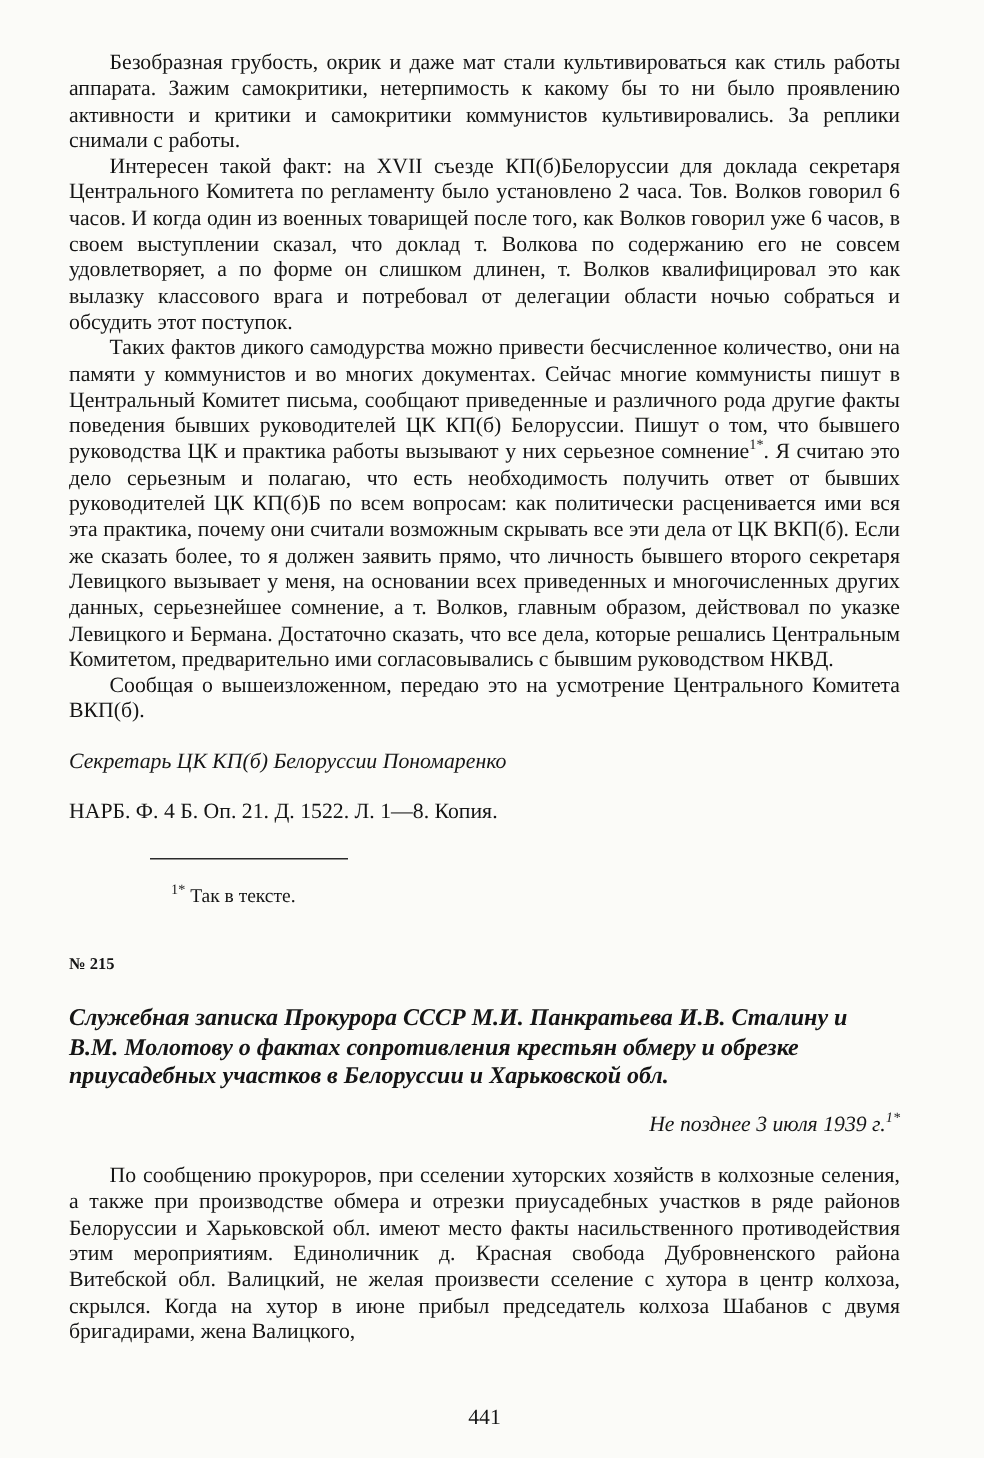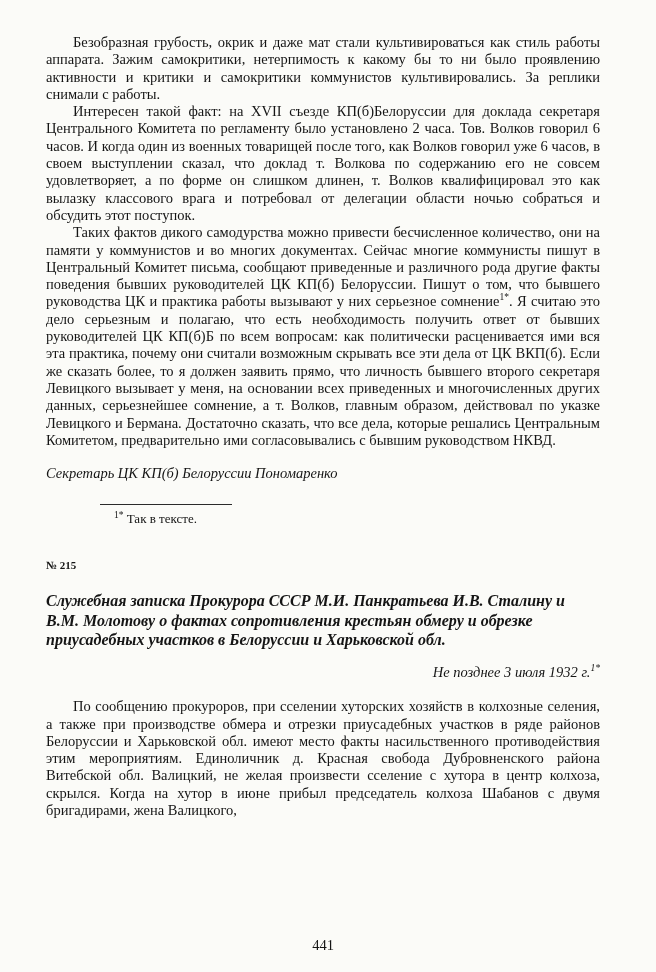--- a/index.html
+++ b/index.html
@@ -38,21 +38,21 @@
   }
   .footnote {
     margin-top: 22px;
     margin-left: 54px;
   }
   .footnote-rule {
     width: 132px;
     border-top: 1px solid #2b2b2b;
   }
   .footnote-text {
-    margin-top: 6px;
+    margin-top: 16px;
     padding-left: 14px;
     font-size: 13px;
     line-height: 16px;
   }
   .doc-number {
     margin-top: 28px;
     font-size: 11px;
     font-weight: bold;
     line-height: 20px;
   }
@@ -91,32 +91,34 @@
 <body>
 
 <div class="page">
 
   <p class="para">Безобразная грубость, окрик и даже мат стали культивироваться как стиль работы аппарата. Зажим самокритики, нетерпимость к какому бы то ни было проявлению активности и критики и самокритики коммунистов культивировались. За реплики снимали с работы.</p>
 
   <p class="para">Интересен такой факт: на XVII съезде КП(б)Белоруссии для доклада секретаря Центрального Комитета по регламенту было установлено 2 часа. Тов. Волков говорил 6 часов. И когда один из военных товарищей после того, как Волков говорил уже 6 часов, в своем выступлении сказал, что доклад т. Волкова по содержанию его не совсем удовлетворяет, а по форме он слишком длинен, т. Волков квалифицировал это как вылазку классового врага и потребовал от делегации области ночью собраться и обсудить этот поступок.</p>
 
   <p class="para"><span>Таких фактов дикого самодурства можно привести бесчисленное количество, они на памяти у коммунистов и во многих документах. Сейчас многие коммунисты пишут в Центральный Комитет письма, сообщают приведенные и различного рода другие факты поведения бывших руководителей ЦК КП(б) Белоруссии. Пишут о том, что бывшего руководства ЦК и практика работы вызывают у них серьезное сомнение</span><sup>1*</sup><span>. Я считаю это дело серьезным и полагаю, что есть необходимость получить ответ от бывших руководителей ЦК КП(б)Б по всем вопросам: как политически расценивается ими вся эта практика, почему они считали возможным скрывать все эти дела от ЦК ВКП(б). Если же сказать более, то я должен заявить прямо, что личность бывшего второго секретаря Левицкого вызывает у меня, на основании всех приведенных и многочисленных других данных, серьезнейшее сомнение, а т. Волков, главным образом, действовал по указке Левицкого и Бермана. Достаточно сказать, что все дела, которые решались Центральным Комитетом, предварительно ими согласовывались с бывшим руководством НКВД.</span></p>
 
+  <p class="para">Сообщая о вышеизложенном, передаю это на усмотрение Центрального Комитета ВКП(б).</p>
 
   <p class="signature">Секретарь ЦК КП(б) Белоруссии Пономаренко</p>
 
+  <p class="archive">НАРБ. Ф. 4 Б. Оп. 21. Д. 1522. Л. 1—8. Копия.</p>
 
   <div class="footnote">
     <div class="footnote-rule"></div>
     <p class="footnote-text"><sup>1*</sup><span> Так в тексте.</span></p>
   </div>
 
   <h2 class="doc-number">№ 215</h2>
 
   <h3 class="doc-title">Служебная записка Прокурора СССР М.И. Панкратьева И.В. Сталину и В.М. Молотову о фактах сопротивления крестьян обмеру и обрезке приусадебных участков в Белоруссии и Харьковской обл.</h3>
 
-  <p class="doc-date"><span>Не позднее 3 июля 1932 г.</span><sup>1*</sup></p>
+  <p class="doc-date"><span>Не позднее 3 июля 1939 г.</span><sup>1*</sup></p>
 
   <p class="para body-para">По сообщению прокуроров, при сселении хуторских хозяйств в колхозные селения, а также при производстве обмера и отрезки приусадебных участков в ряде районов Белоруссии и Харьковской обл. имеют место факты насильственного противодействия этим мероприятиям. Единоличник д. Красная свобода Дубровненского района Витебской обл. Валицкий, не желая произвести сселение с хутора в центр колхоза, скрылся. Когда на хутор в июне прибыл председатель колхоза Шабанов с двумя бригадирами, жена Валицкого,</p>
 
   <div class="page-number">441</div>
 
 </div>
 
 </body></html>

